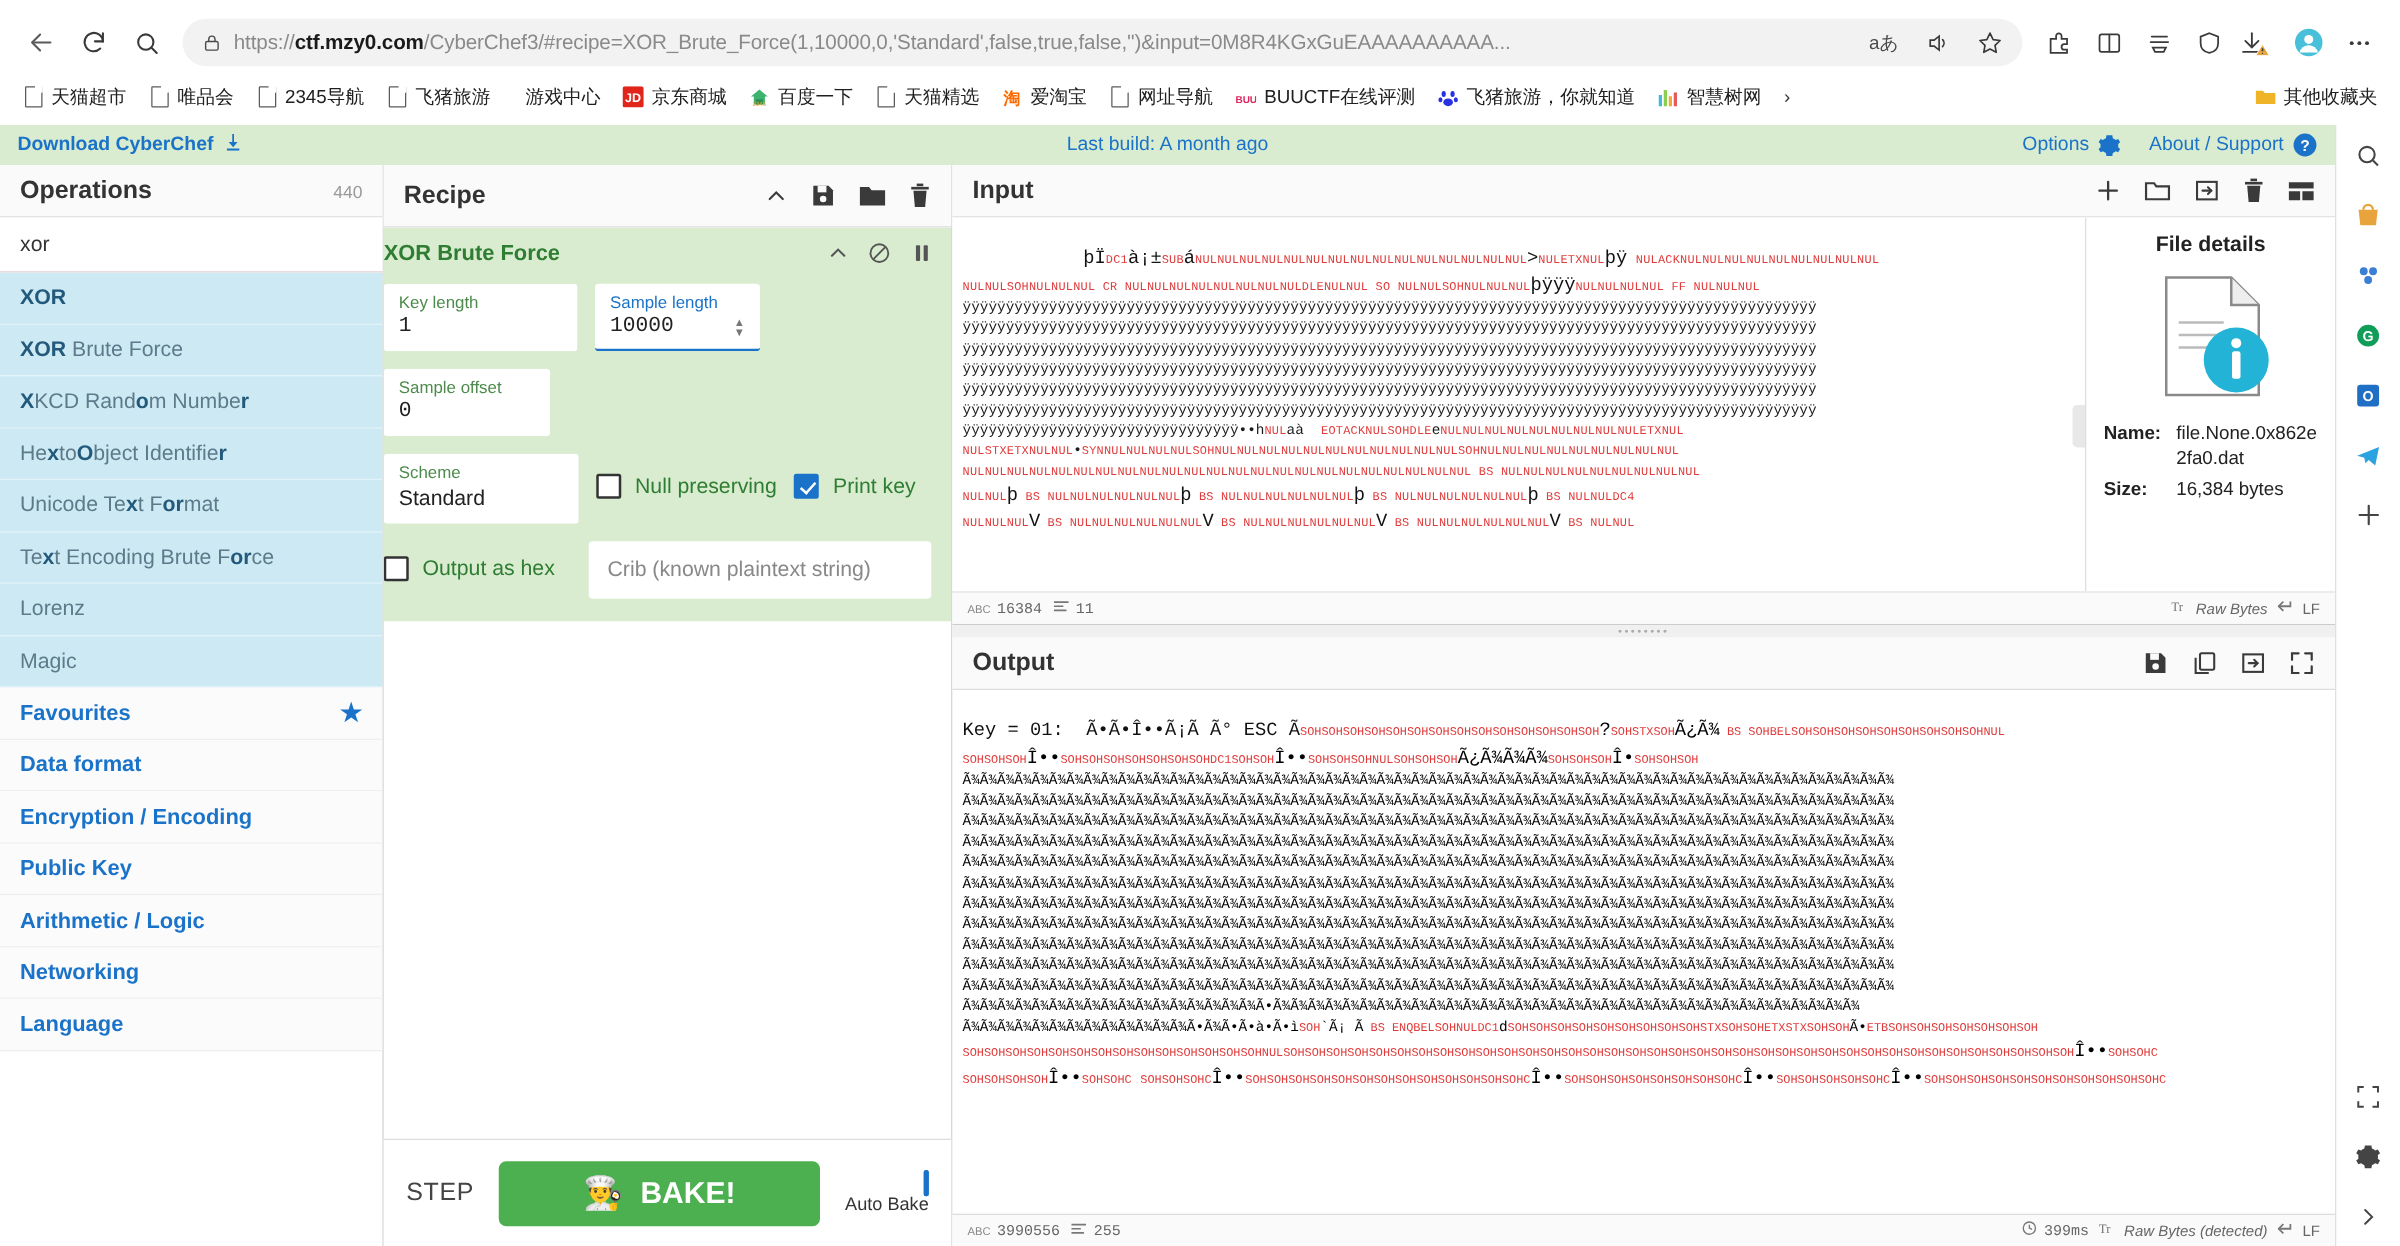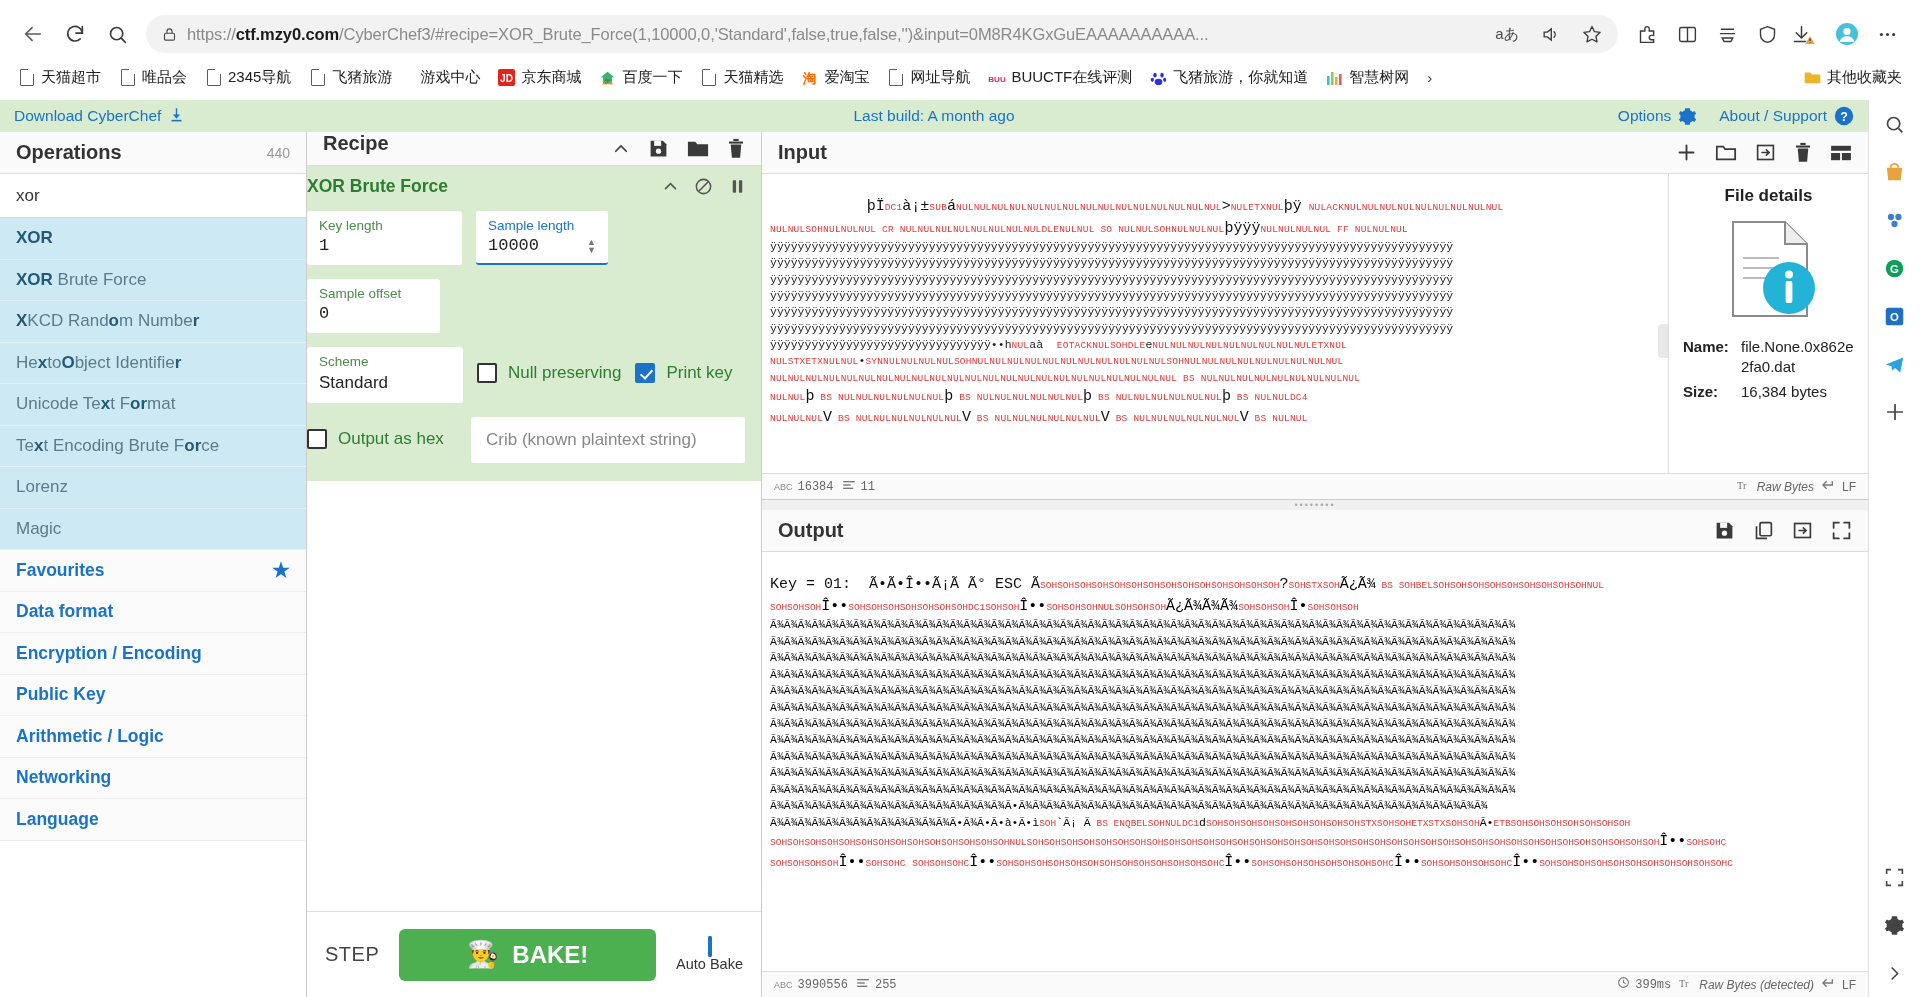--- a/index.html
+++ b/index.html
@@ -56,21 +56,21 @@
     border-width: 0 0 6px 6px; border-style: solid;
     border-color: transparent transparent #fff #fff; 
   }
 
   
   .cc-banner {
     height: 32px; background: #d9ecd0; display: flex; align-items: center;
     padding: 0 14px; font-size: 15.5px; position: relative;
   }
   .cc-banner a { color:#1a73c8; text-decoration:none; }
-  .dl-left { display:flex; align-items:center; gap:7px; font-weight:400;text-align:right;}
+  .dl-left { display:flex; align-items:center; gap:7px; font-weight:700;text-align:right;}
   .banner-center { position:absolute; left:0; right:0; text-align:center; color:#1a73c8; pointer-events:none; }
   .banner-right { margin-left:auto; display:flex; align-items:center; gap:22px; }
   .banner-right span { display:flex; align-items:center; gap:7px; color:#1a73c8; font-weight:500;}
   .gear-blue { width:19px;height:19px; }
 
   .cc-body { display: flex; height: 865px; }
 
   
   .ops { width: 307px; flex: 0 0 307px; display: flex; flex-direction: column; border-right: 1px solid #ccc; background:#fff;}
   .ops-head {
@@ -93,21 +93,21 @@
   .cat-item {
     height: 41.5px; display:flex; align-items:center; justify-content:space-between;
     padding: 0 16px; background: #fbfbfb; border-bottom: 1px solid #eee;
     font-size: 17.5px; font-weight: bold; color: #1a73c8;
   }
   .star { color:#1a73c8; font-size:20px; }
 
   
   .recipe { width: 455px; flex: 0 0 455px; display: flex; flex-direction: column; border-right: 1px solid #ccc; background:#fff;}
   .panel-head {
-    height: 34px; display:flex; justify-content:space-between;
+    height: 50px; display:flex; align-items:center; justify-content:space-between;
     padding: 0 16px; background:#fafafa; border-bottom:1px solid #ddd;
   }
   .panel-title { font-size: 20px; font-weight: bold; color:#333; }
   .head-icons { display:flex; align-items:center; gap:18px; color:#3a3a3a; }
   .head-icons > * { cursor:pointer; display:flex; }
   .rcp-list { flex: 1 1 auto; overflow:hidden; }
   .op-card { background: #d9ecd0; padding: 10px 16px 18px 0; position:relative; }
   .op-card-title {
     font-size: 17.5px; font-weight: bold; color: #2e7d32; margin-bottom: 14px;
   }
@@ -139,21 +139,21 @@
     height: 86px; border-top:1px solid #ddd; display:flex; align-items:center;
     padding: 0 18px; gap: 20px; background:#fff;
   }
   .step-btn { font-size: 20px; color:#444; font-weight:500; letter-spacing:0.5px; }
   .bake-btn {
     flex:1 1 auto; height: 52px; background: #4caf50; border-radius: 6px;
     display:flex; align-items:center; justify-content:center; gap:13px;
     color:#fff; font-size:24px; font-weight:bold;
   }
   .chef-hat { font-size:26px; }
-  .autobake { text-align:center; }
+  .autobake { text-align:right; }
   .autobake .chkbox { margin: 0 auto 5px auto; }
   .autobake-lbl { font-size:14.5px; color:#333; }
 
   
   .io { flex: 1 1 auto; display:flex; flex-direction:column; min-width:0; background:#fff; }
   .io-input { height: 368px; display:flex; flex-direction:column; border-bottom:1px solid #ccc;}
   .io-output { flex:1 1 auto; display:flex; flex-direction:column; }
   .io-head { height: 42px; display:flex; align-items:center; padding: 0 16px; background:#fafafa; border-bottom:1px solid #ddd;}
   .io-head .panel-title { margin-right:auto; }
   .io-body { flex:1 1 auto; display:flex; min-height:0; position:relative; overflow:hidden; background:#fff;}

